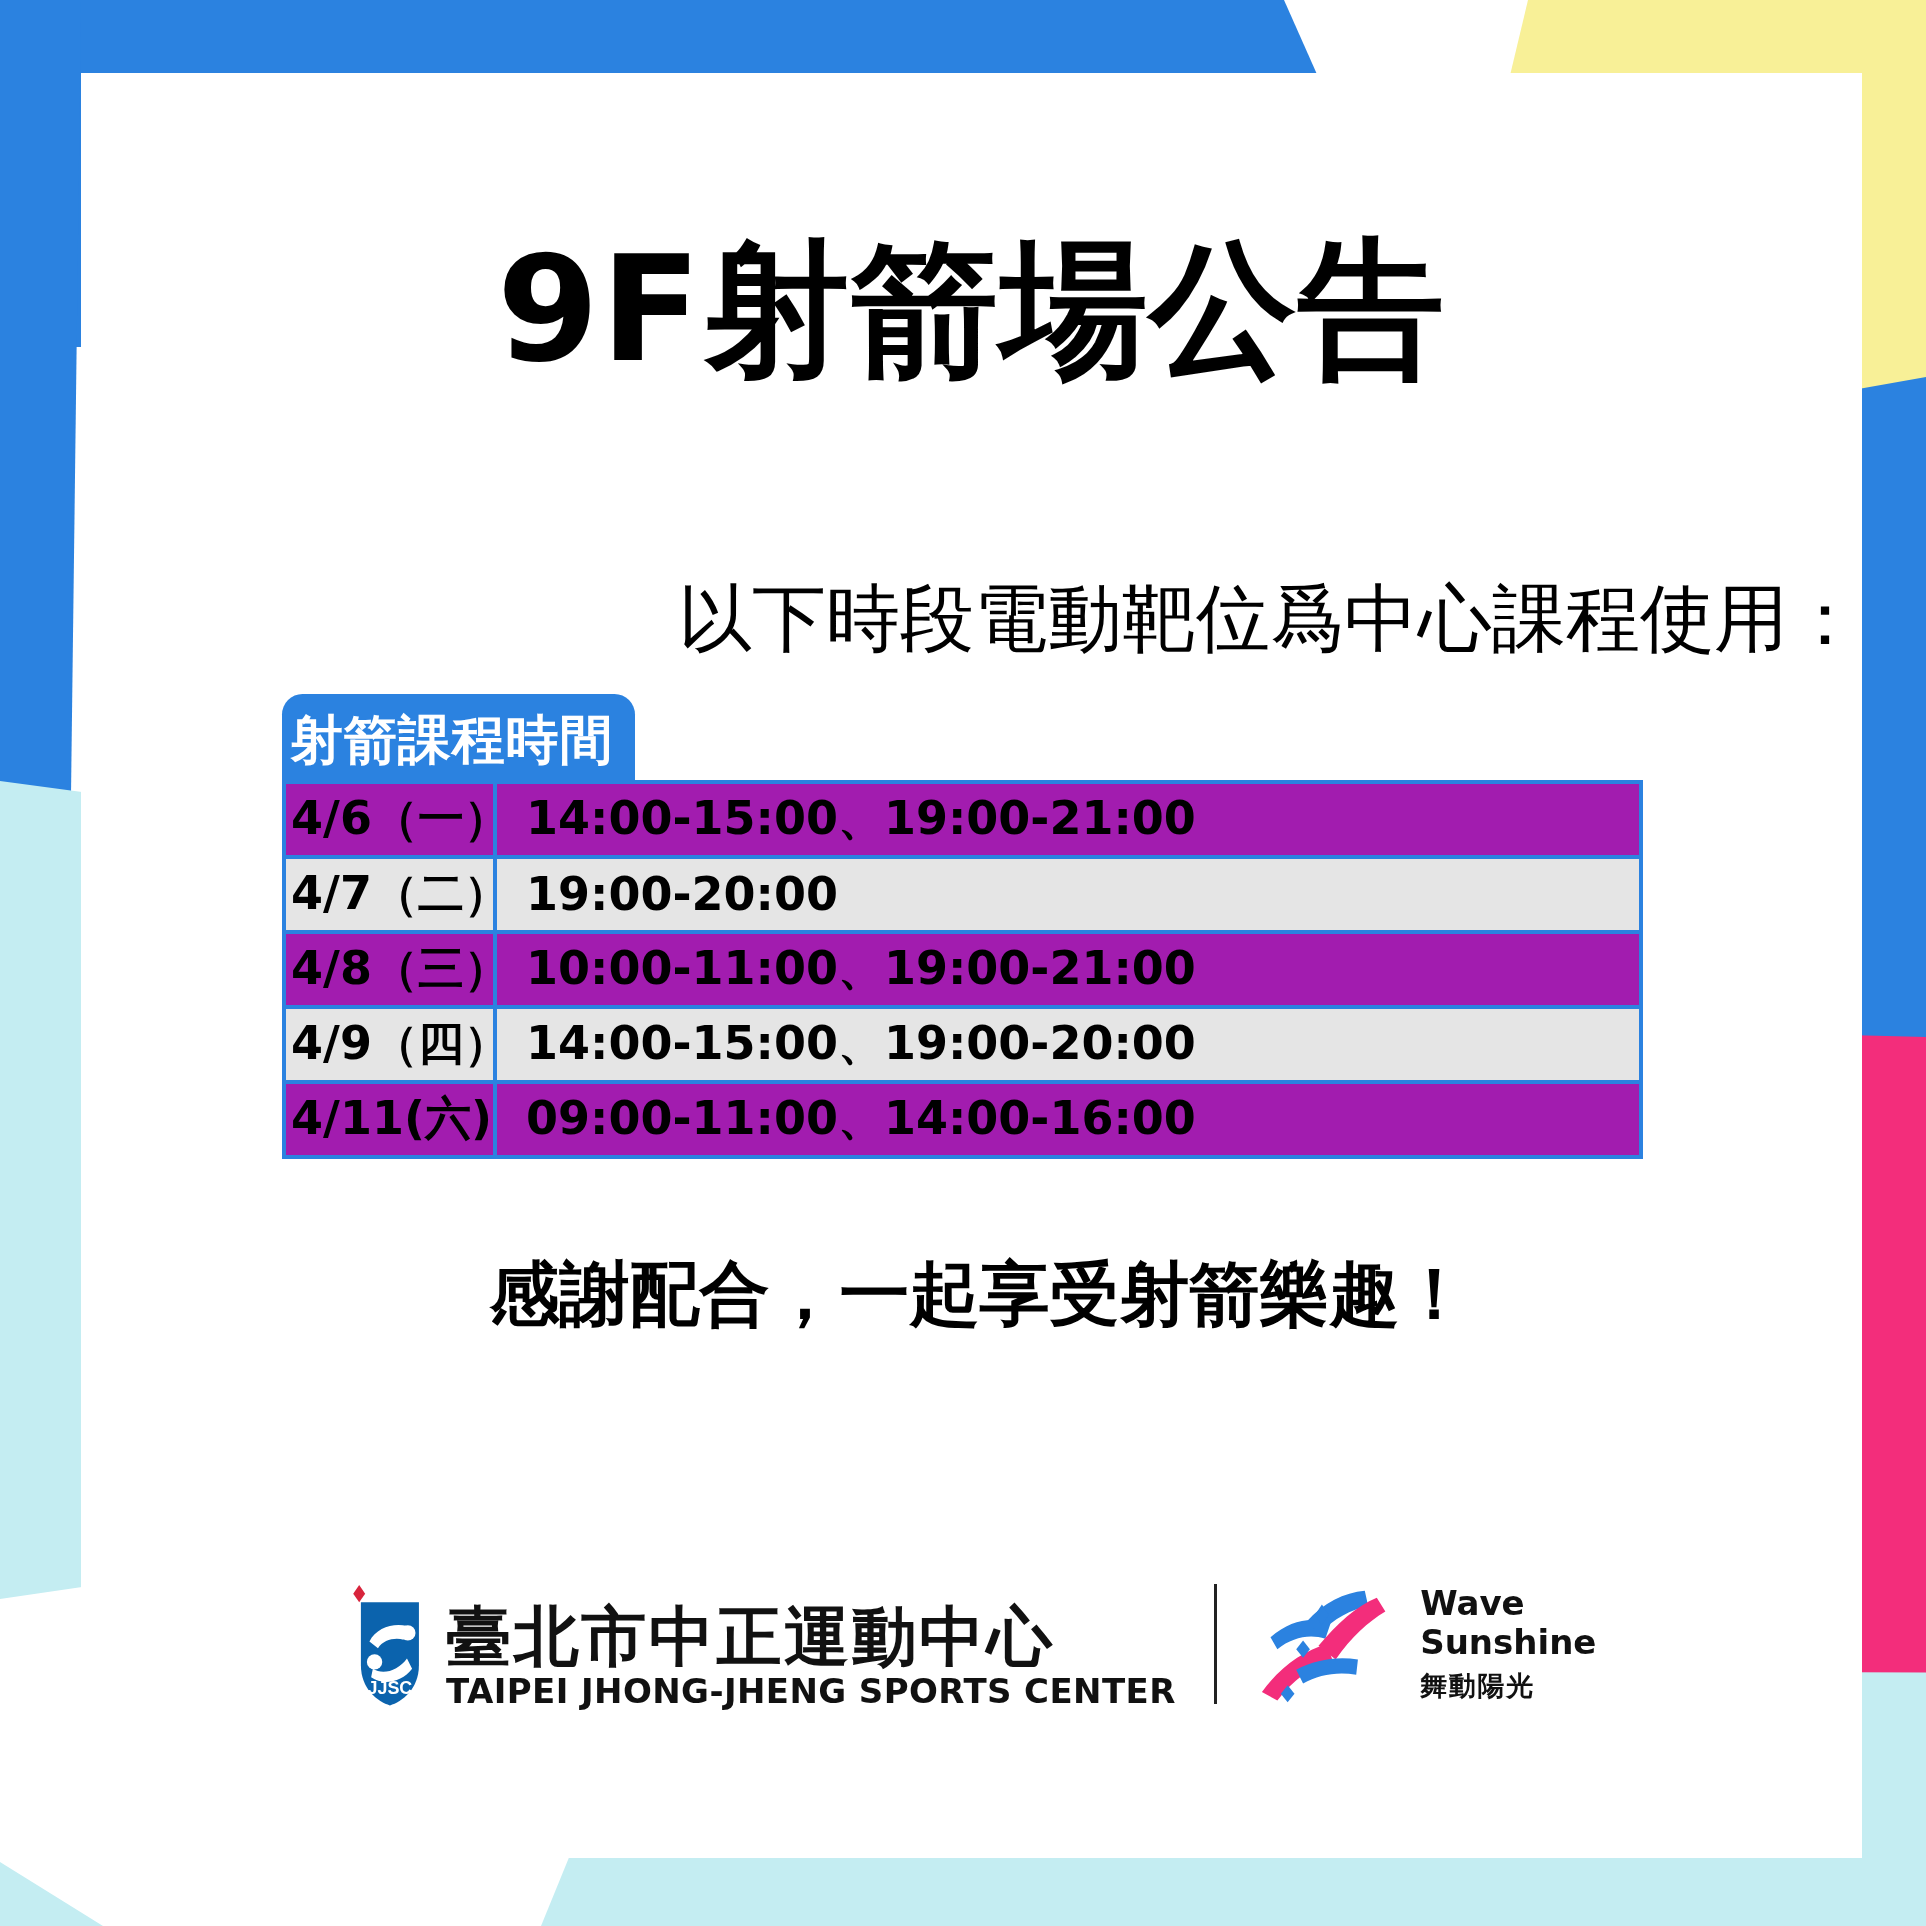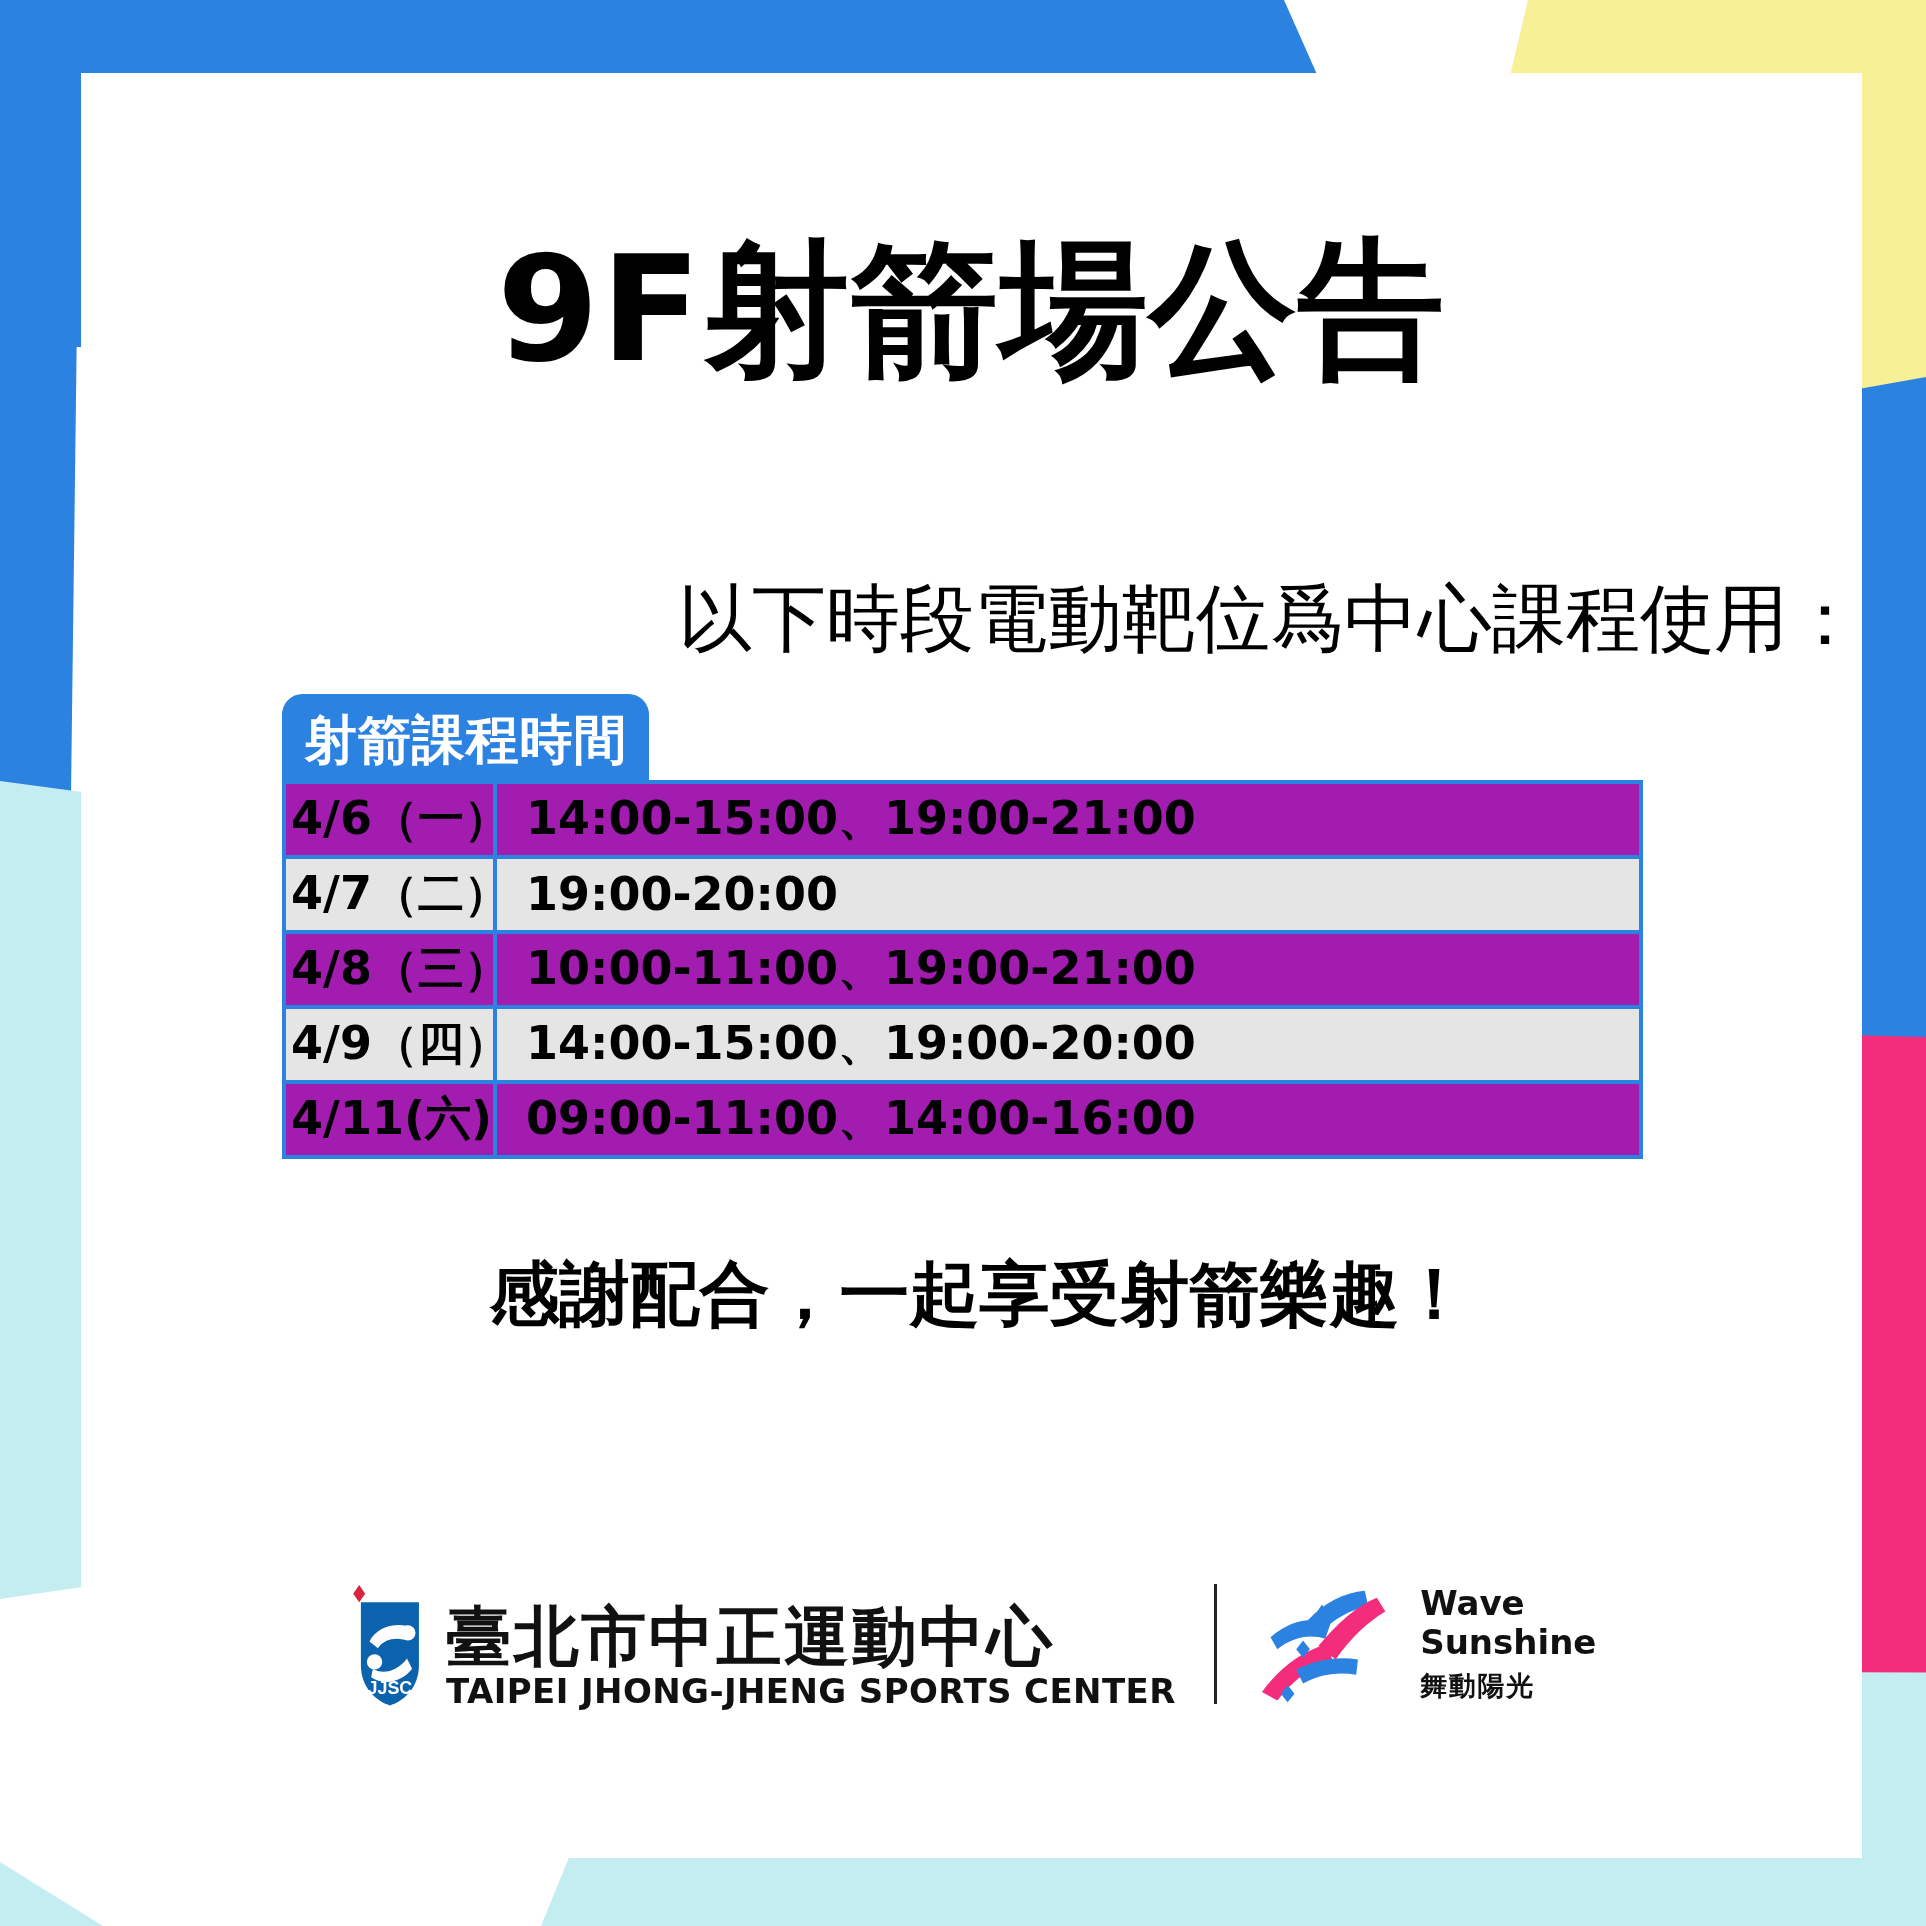--- a/index.html
+++ b/index.html
@@ -128,21 +128,21 @@
   }
 
   .table-tab {
     position: relative;
     display: inline-block;
     background: #2B82E0;
     color: #ffffff;
     font-size: 53px;
     font-weight: 800;
     line-height: 1;
-    padding: 19px 22px 17px 22px;
+    padding: 19px 22px 17px 8px;
     border-radius: 20.5px 20.5px 0 0;
     letter-spacing: 0.9px;
     white-space: nowrap;
     z-index: 2;
   }
 
   table.schedule {
     position: relative;
     width: 1361px;
     border-collapse: collapse;

